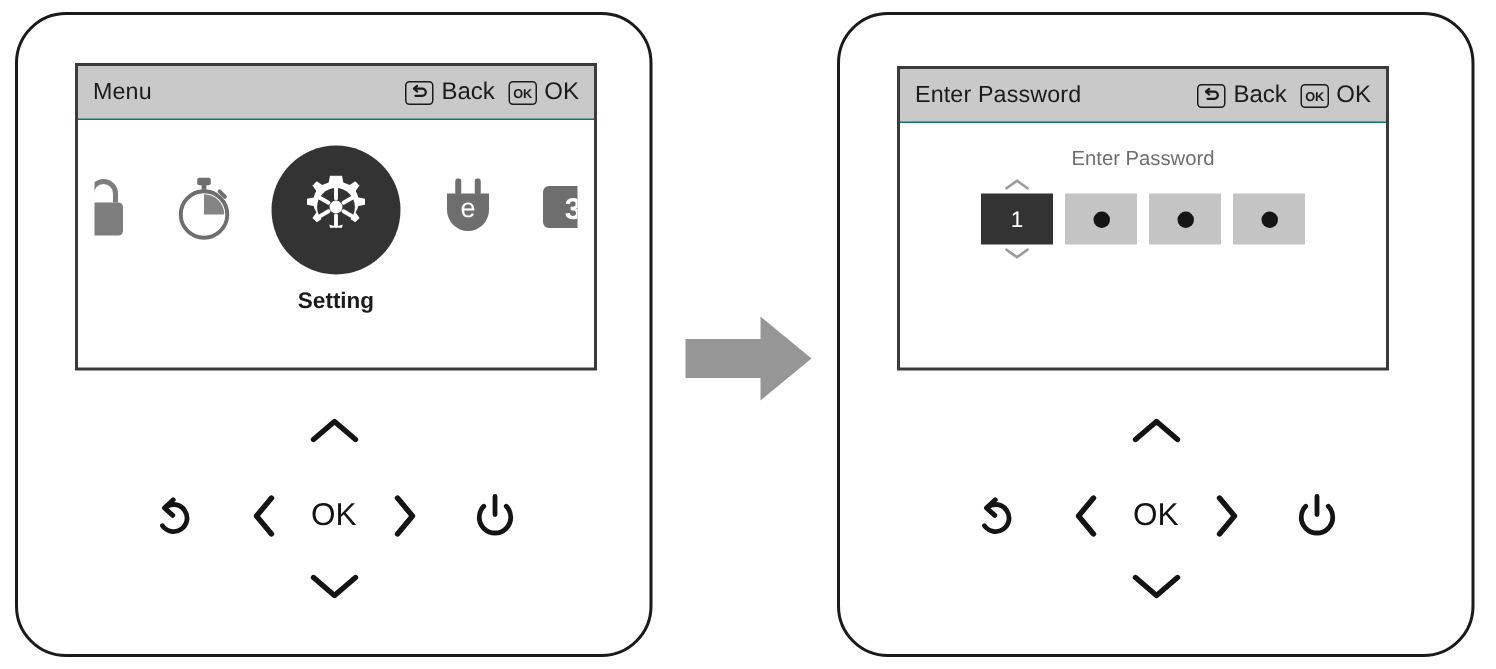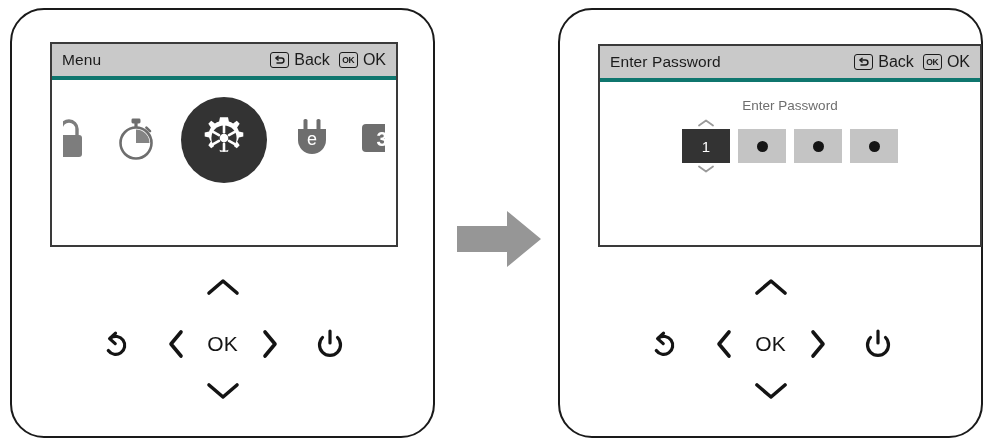--- a/index.html
+++ b/index.html
@@ -11,23 +11,23 @@
   
   .device{position:absolute;border:2.5px solid #1a1a1a;border-radius:34px;
           background:#fff;box-sizing:border-box;}
   #device-left {left:10px;  top:8px;  width:425px; height:430px;}
   #device-right{left:558px; top:8px;  width:425px; height:430px;}
 
   
   .screen{position:absolute;border:2px solid #3a3a3a;background:#ffffff;
           box-sizing:border-box;overflow:hidden;}
   #screen-left {left:38px; top:32px; width:348px; height:205px;}
-  #screen-right{left:38px; top:34px; width:384px; height:203px;}
-
-  .screen-header{height:36px;background:#c9c9c9;border-bottom:4px solid #0f766e;
+  #screen-right{left:38px; top:34px; width:328px; height:203px;}
+
+  .screen-header{height:36px;background:#c9c9c9;border-bottom:1px solid #0f766e;
                  display:flex;align-items:center;padding:16px 10px;box-sizing:border-box;}
   .screen-title{font-size:15.5px;color:#1b1b1b;font-weight:400;letter-spacing:.1px;}
   .header-actions{margin-left:auto;display:flex;align-items:center;gap:9px;}
   .hdr-act{display:flex;align-items:center;gap:5px;}
   .hdr-label{font-size:16px;color:#1b1b1b;}
 
   .key-badge{width:19px;height:16px;border:1.6px solid #1b1b1b;border-radius:3px;
              display:flex;align-items:center;justify-content:center;box-sizing:border-box;
              background:transparent;}
   .key-badge.ok-badge{font-size:8.5px;font-weight:700;color:#1b1b1b;letter-spacing:-.2px;}
@@ -173,20 +173,21 @@
             <span style="margin-right:-22px;">
               <svg width="38" height="44" viewBox="0 0 38 44">
                 <rect x="2" y="8" width="34" height="28" rx="4" fill="#6e6e6e"></rect>
                 <text x="22" y="30" text-anchor="middle" font-size="20" font-weight="700" font-family="Liberation Sans, sans-serif" fill="#ffffff">3</text>
               </svg>
             </span>
           </div>
 
         </div>
 
+        <div class="carousel-label">Setting</div>
 
       </div>
     </div>
 
     <div class="pad">
 
       <div class="pad-up">
         <svg width="36" height="22" viewBox="0 0 36 22">
           <path d="M4 17 L18 5 L32 17" fill="none" stroke="#141414" stroke-width="3.6" stroke-linecap="round" stroke-linejoin="round"></path>
         </svg>

